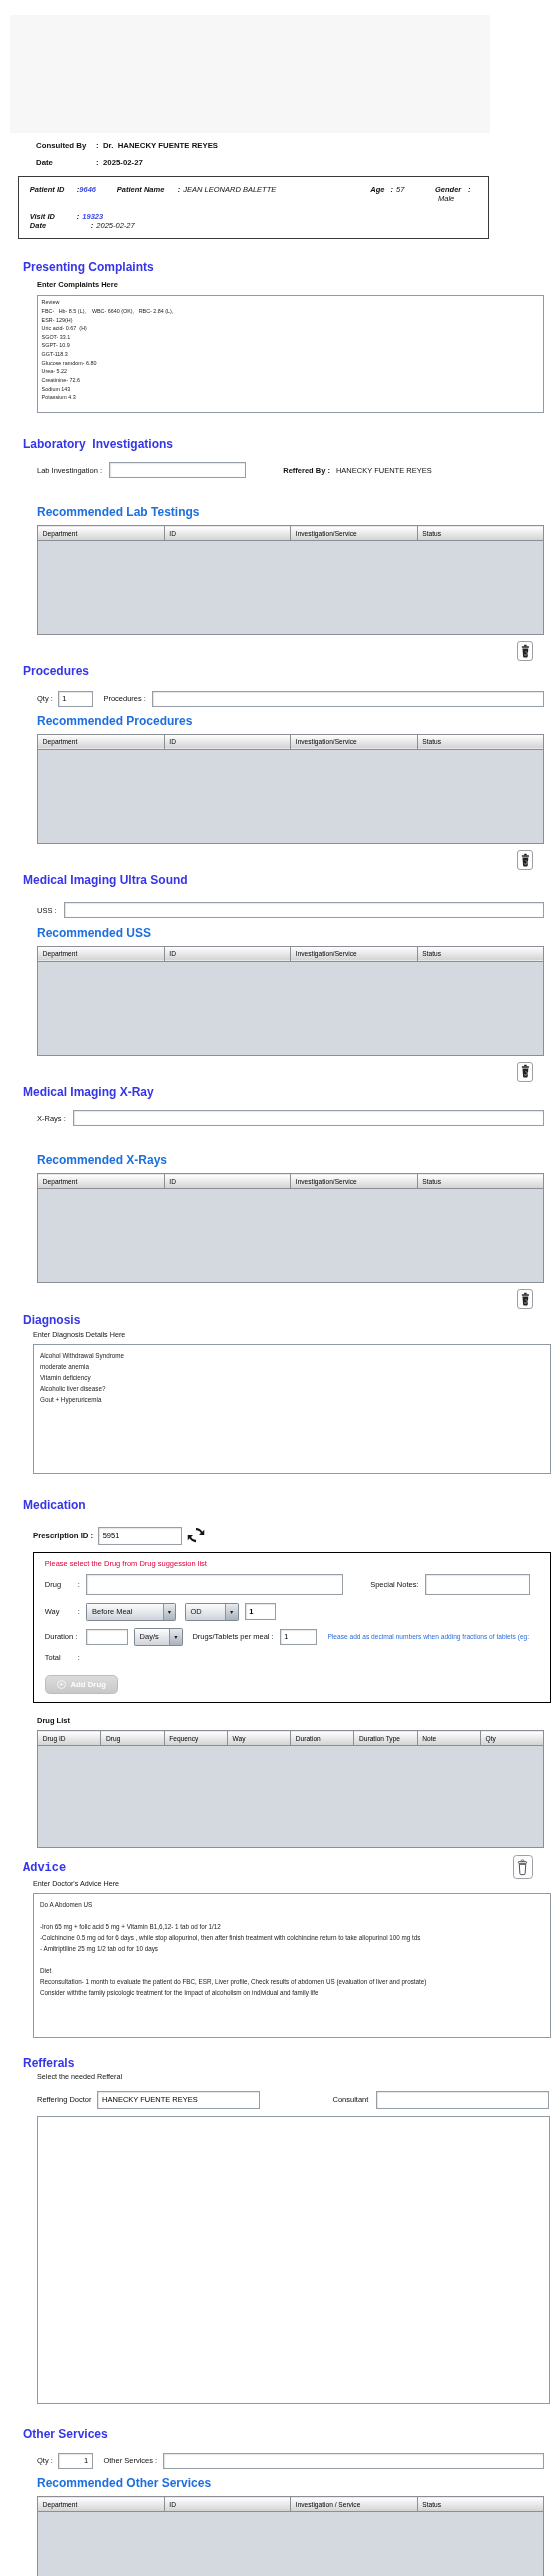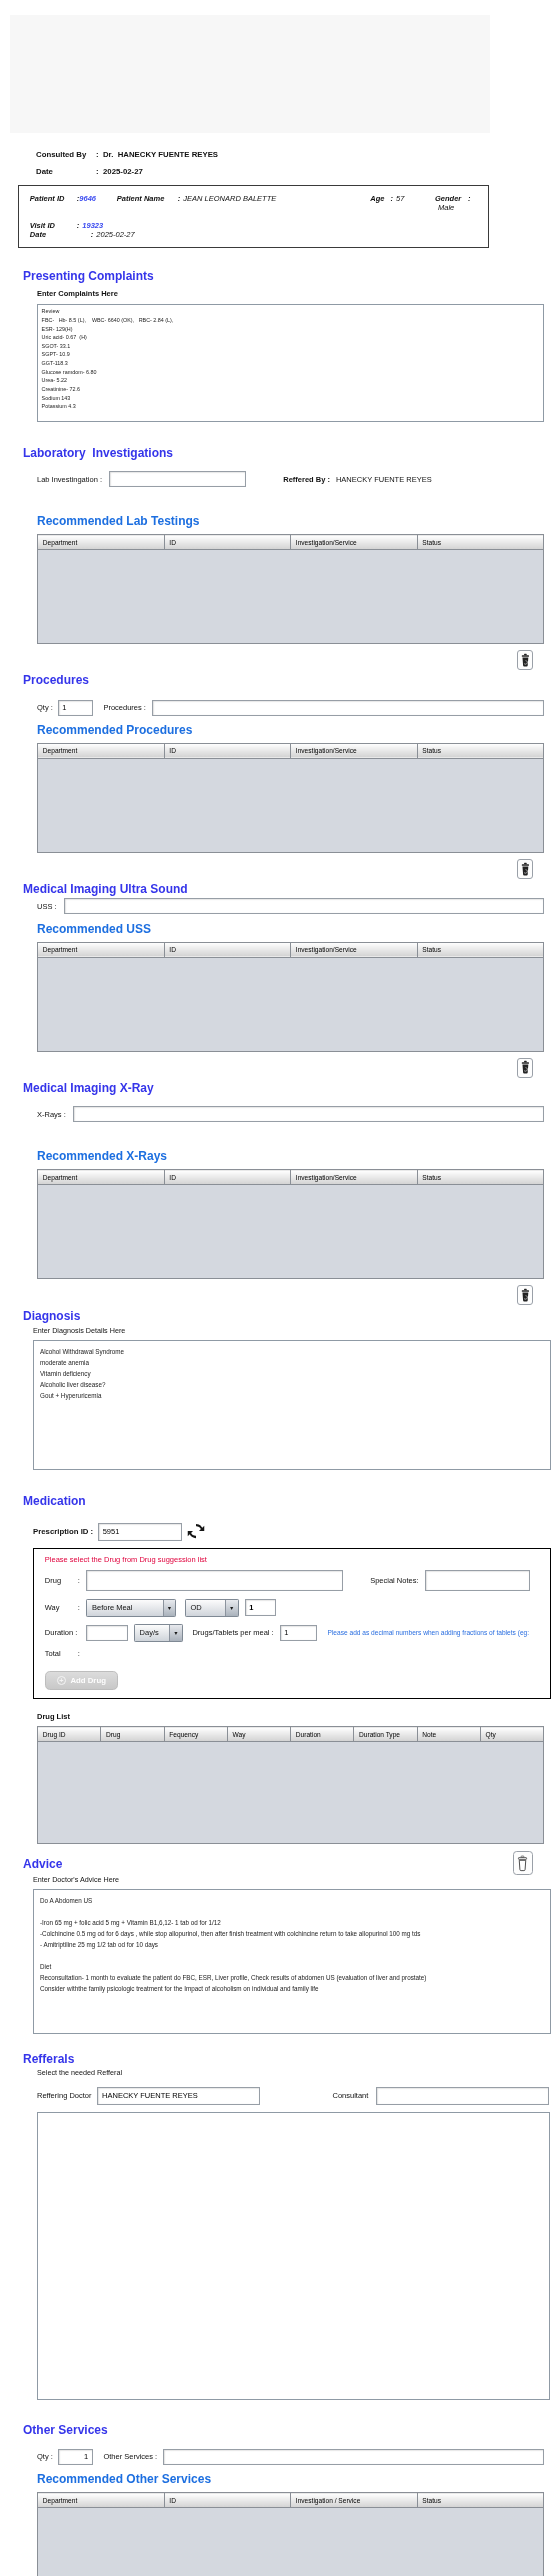--- a/index.html
+++ b/index.html
@@ -12,21 +12,21 @@
   }
 
   
   .header-panel { position:relative; margin:15px 0 0 10.2px; width:480px; height:118px; background:#f7f7f7; }
   .company-info { position:absolute; left:41px; top:30px; }
   .company-title { font-size:7.8px; font-weight:bold; border-bottom:1.2px solid #c9a2aa; padding-bottom:1.8px; width:240px; }
   .company-line { font-size:6.9px; margin-top:1.8px; line-height:1.28; }
   .logo { position:absolute; left:357px; top:1.2px; width:123px; height:117px; }
 
   
-  .consult-line, .date-line { margin:17px 0 0 36px; font-weight:bold; font-size:7.8px; }
+  .consult-line, .date-line { margin:8px 0 0 36px; font-weight:bold; font-size:7.8px; }
   .date-line { margin-top:8.4px; }
   .lblw { display:inline-block; width:60px; }
 
   
   .patient-box { margin:8.4px 0 0 18px; width:471px; border:1.2px solid #3a3a3a; padding:8.4px 0 8.4px 10.8px;font-style:italic; }
   .p-row { display:flex; font-size:7.5px; align-items:baseline; }
   .p-row + .p-row { margin-top:8.4px;flex-direction:column; }
   .p-cell1 { width:90px; } .p-cell2 { width:262px; } .p-cell3 { width:67px; }
   .p-lbl { font-weight:bold; display:inline-block; }
   .w78 { width:47px; } .w100 { width:61px; } .w32 { width:20.3px; } .w52 { width:33px; }
@@ -115,21 +115,21 @@
     display:flex; align-items:center; justify-content:center; gap:4.2px; cursor:default;
     font-family:"Liberation Sans", sans-serif;
   }
   .plus-circ {
     width:9.6px; height:9.6px; border:1px solid #f4f4f4; border-radius:50%;
     display:inline-flex; align-items:center; justify-content:center; font-size:7.2px; line-height:1; color:#f4f4f4;
   }
   .druglist-lbl { margin:13px 0 0 37px; font-size:7.5px; font-weight:bold; }
 
   
-  h1.after-trash { margin-top:-18px; }
+  h1.after-trash { margin-top:-18px;font-family:Liberation Mono, monospace; }
 
   
   .ref-row { display:flex; align-items:center; margin:9.6px 0 0 37px; font-size:7.5px; width:513px; }
   .ref-row input.txt { height:18px; }
   .ref-doc-input { width:163px; margin-left:6px; }
   .consultant-lbl { margin-left:72px; }
   .consultant-input { width:173px; margin-left:7.2px; }
   .ref-box { margin:7.2px 0 0 37px; width:513px; height:288px; border:0.6px solid #8f9aa5; background:#fff; }
 
   
@@ -242,21 +242,21 @@
     <svg width="10.8" height="14.3" viewBox="0 0 24 30">
       <rect x="9" y="1" width="6" height="3" rx="1" fill="#222"></rect>
       <rect x="4" y="4" width="16" height="3.4" rx="1.2" fill="#222"></rect>
       <path d="M5.5 9 h13 l-1.4 18 a2.4 2.4 0 0 1 -2.4 2.2 h-5.4 a2.4 2.4 0 0 1 -2.4 -2.2 Z" fill="#222"></path>
       <path d="M12.5 16 a4 4 0 1 1 -3.4 6.4" stroke="#fff" stroke-width="1.3" fill="none"></path>
     </svg>
   </button>
 </div>
 
 <h1 class="sec" style="margin-top:3.6px;">Medical Imaging Ultra Sound</h1>
-<div class="frow" style="margin-top:2px;">
+<div class="frow" style="margin-top:15px;">
   <span class="flbl">USS :</span>
   <input class="txt grow" style="margin-left: 7.2px;" value="">
 </div>
 <div class="rec-link" style="margin-top:7.2px;">Recommended USS</div>
 <table class="grid">
   <thead>
       <tr>
     <th>Department</th>
     <th>ID</th>
     <th>Investigation/Service</th>

